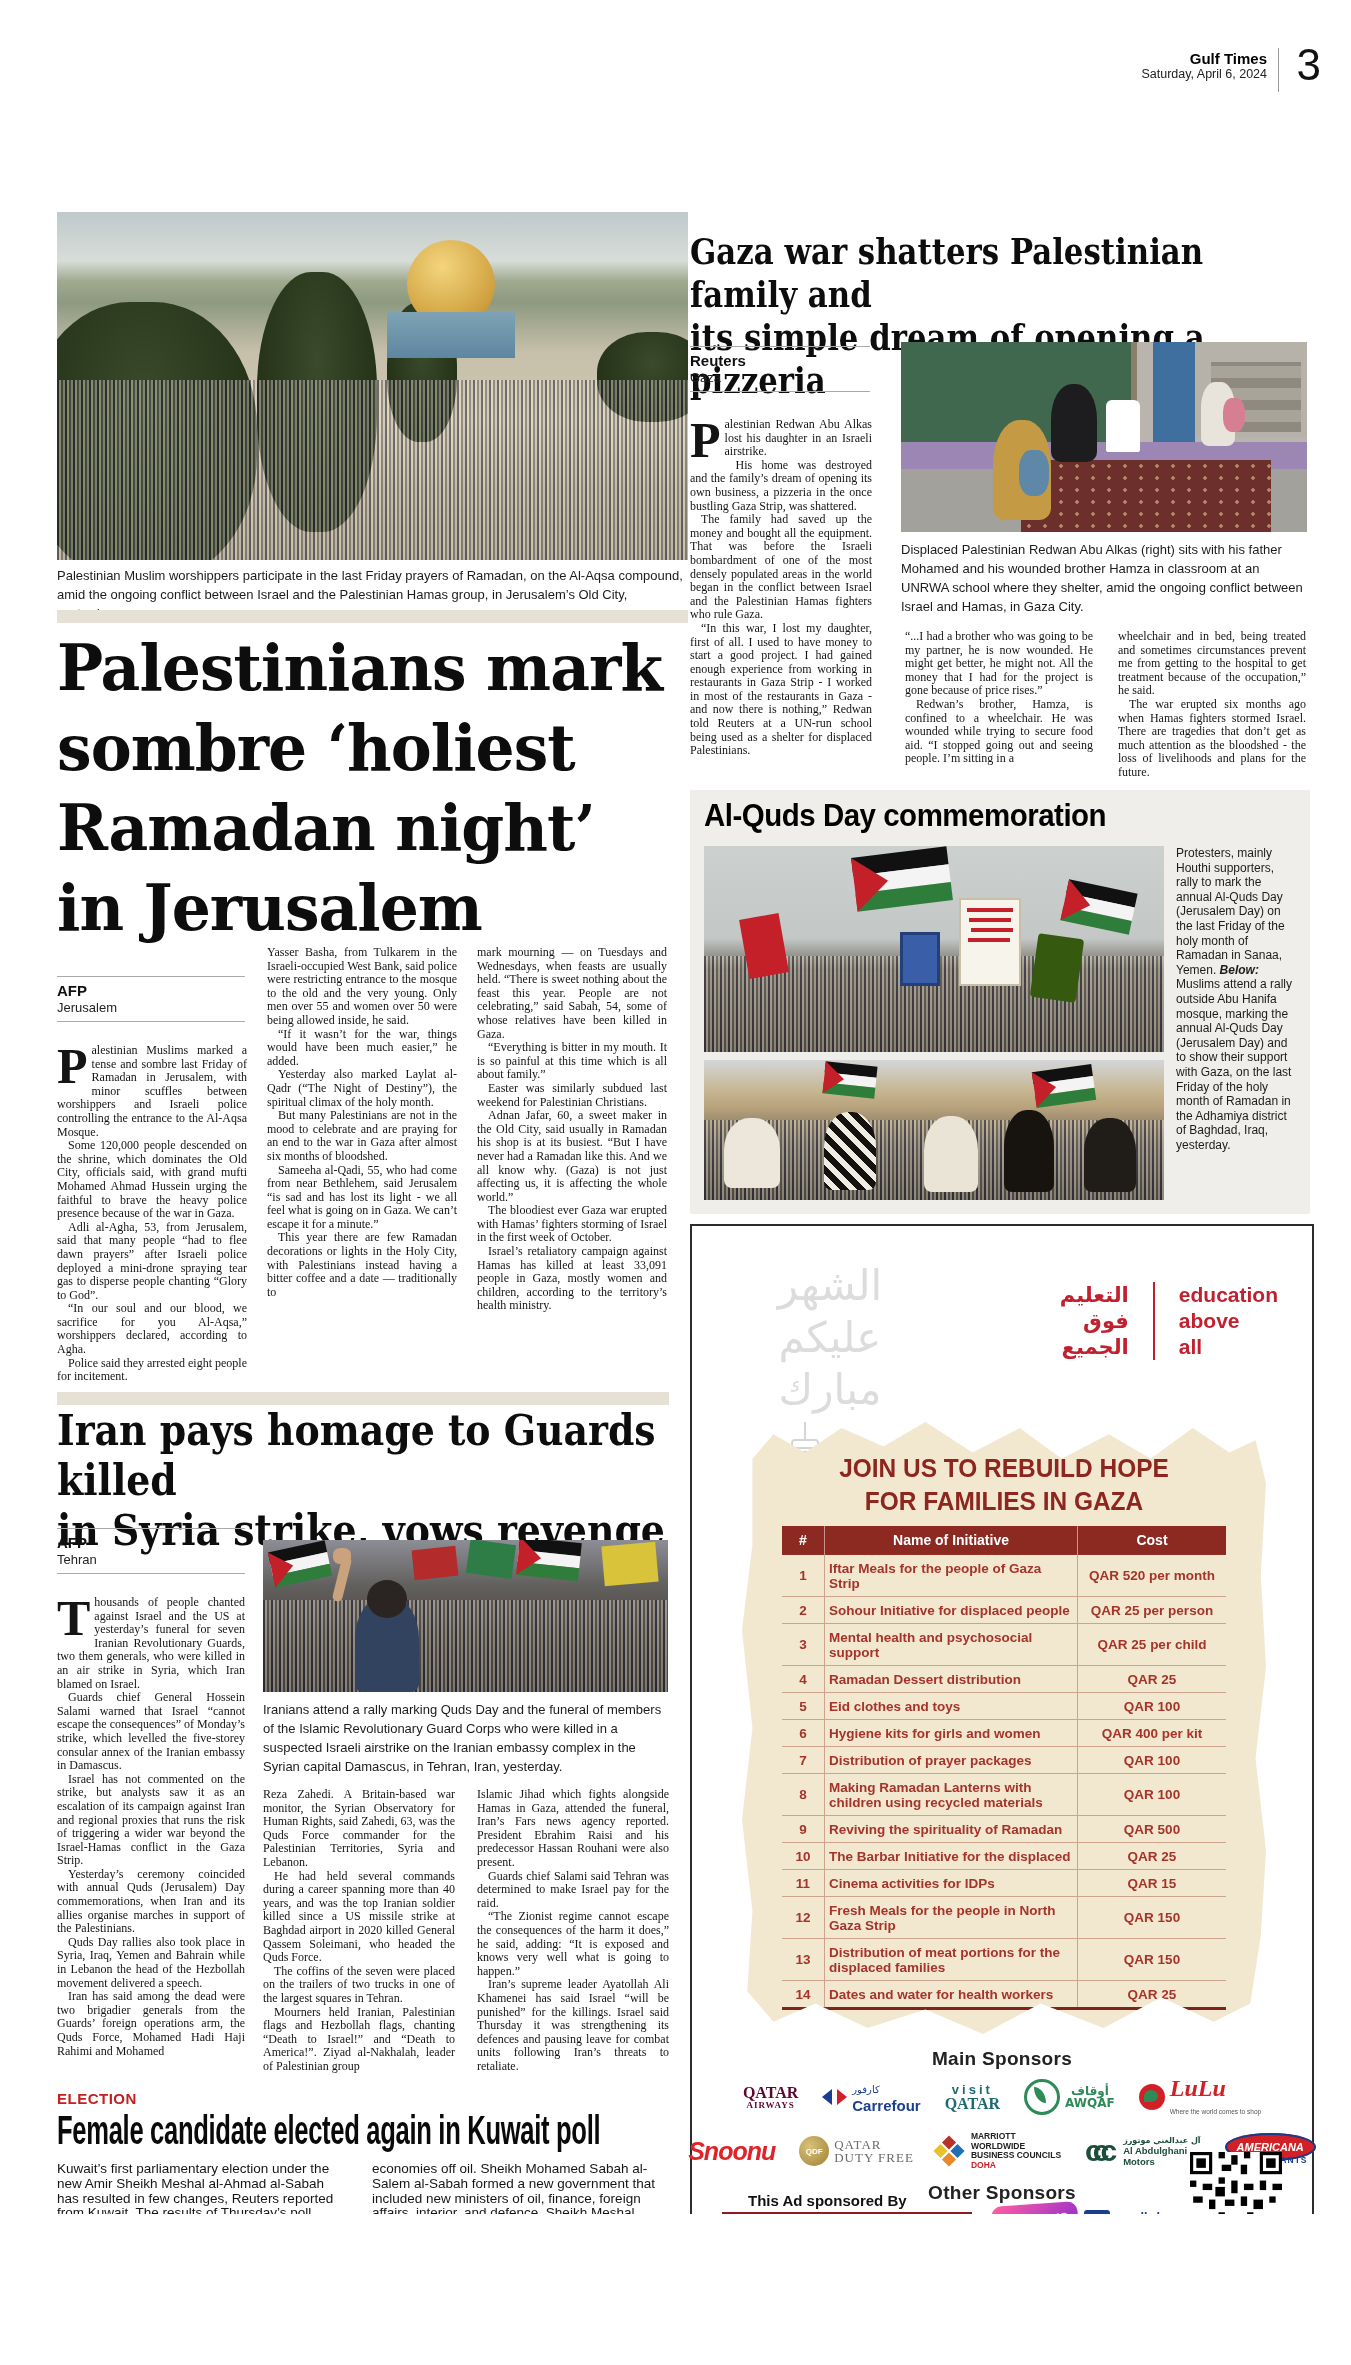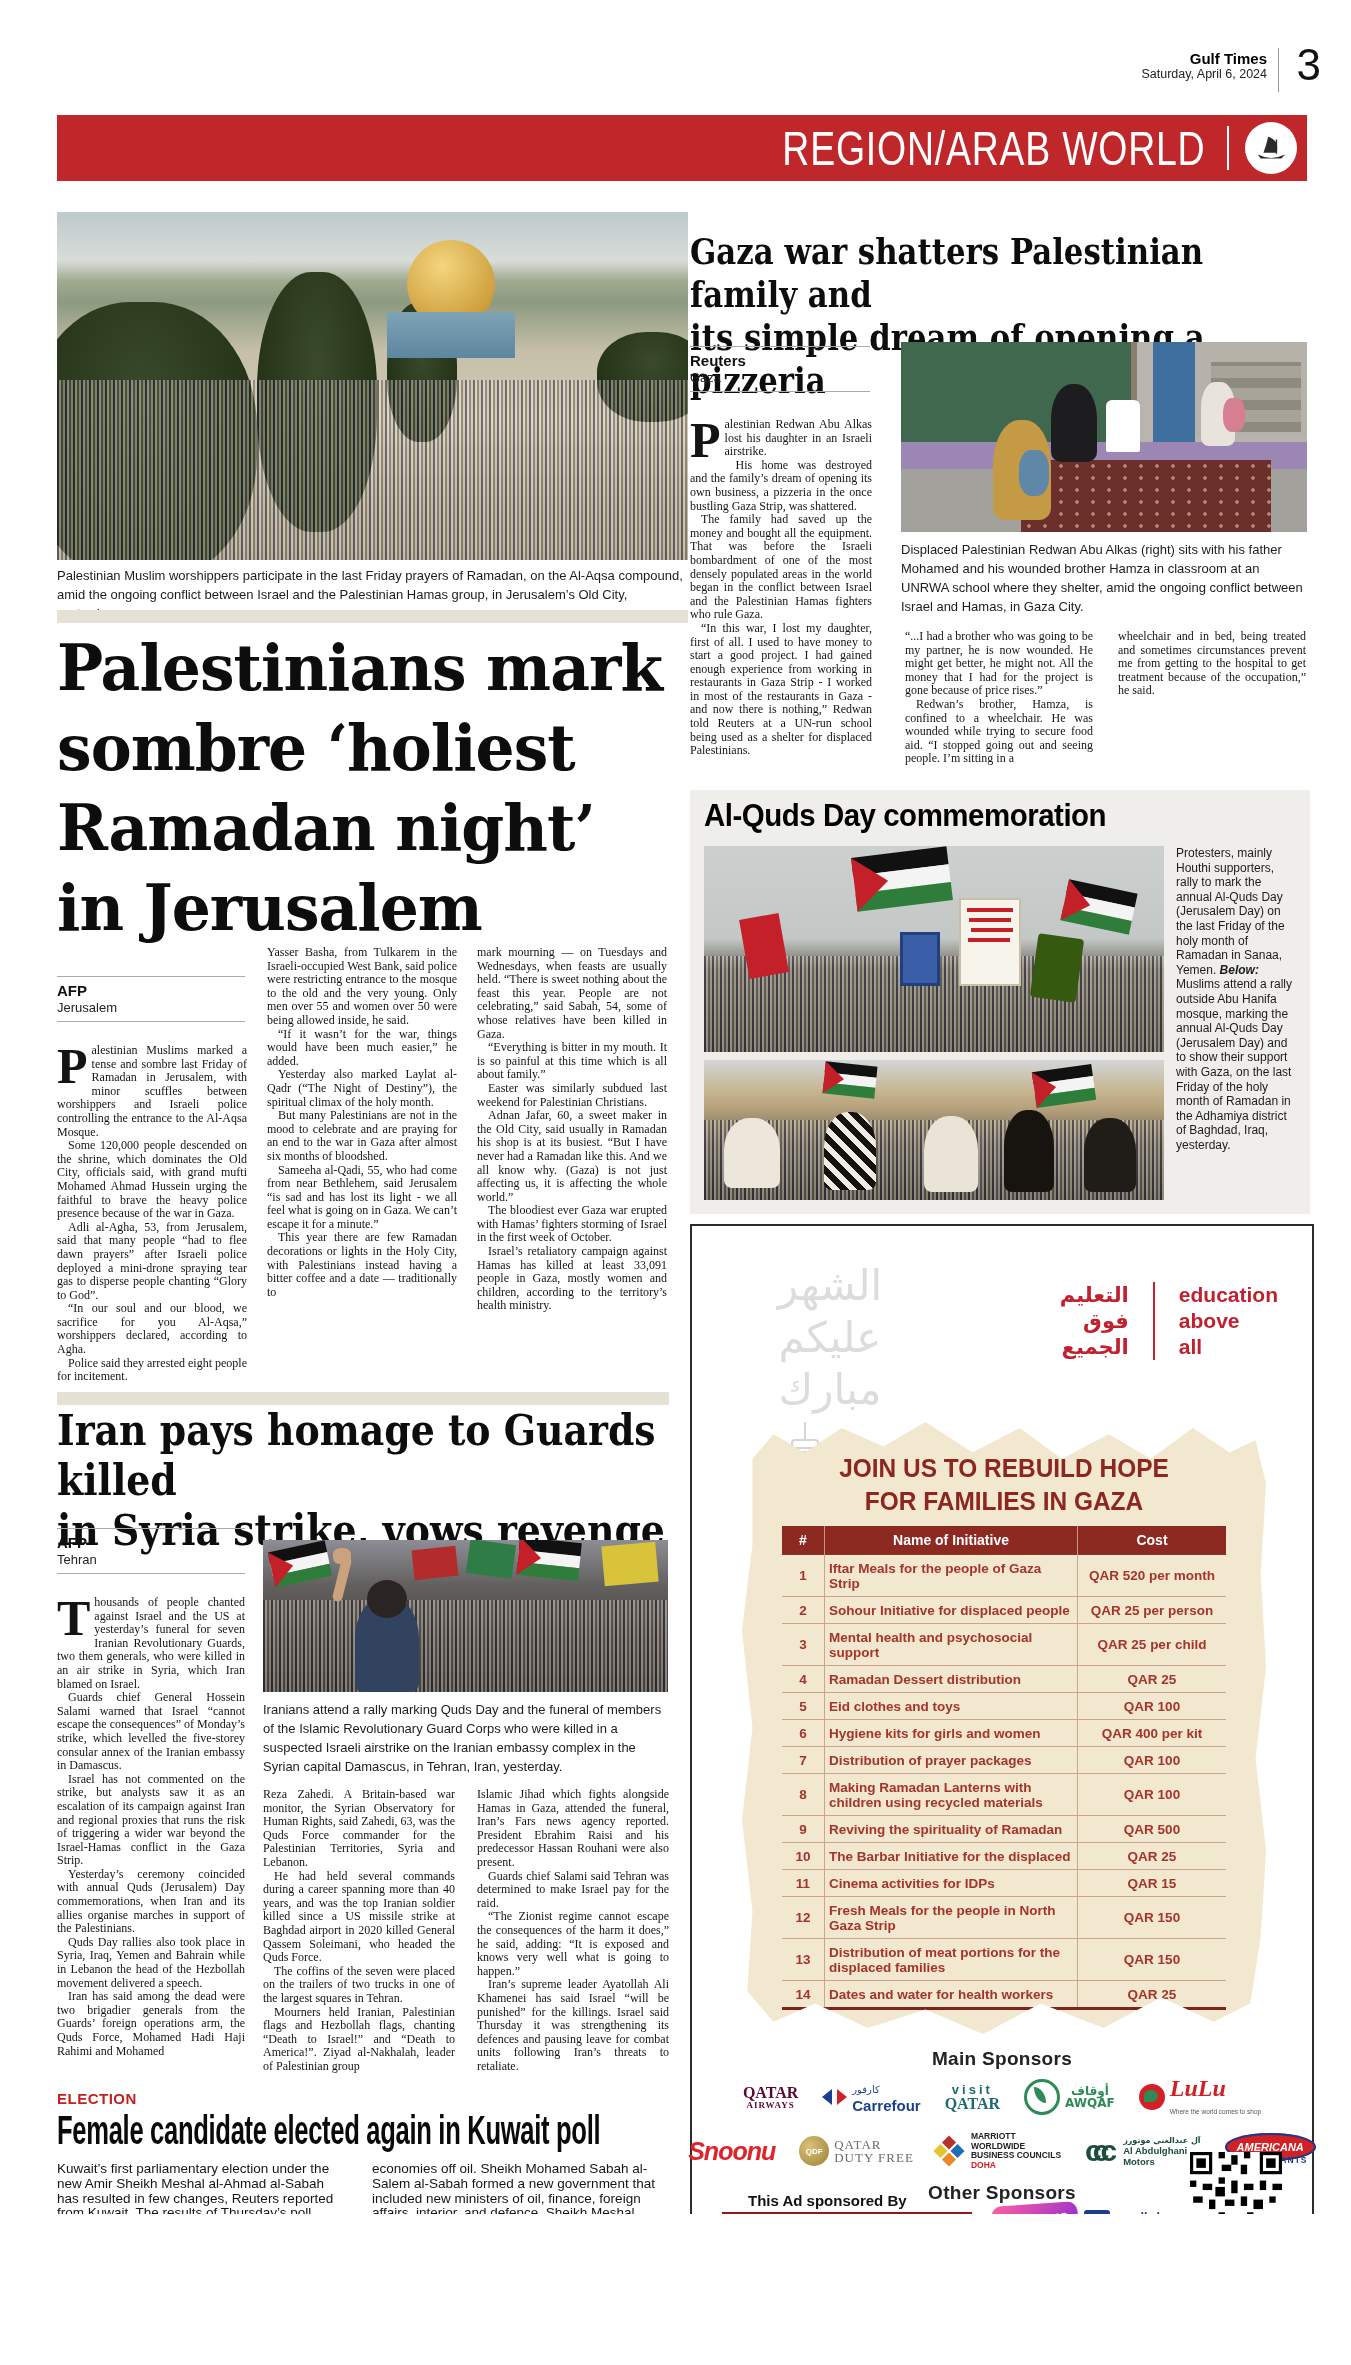--- a/index.html
+++ b/index.html
@@ -139,31 +139,20 @@
 
 <div id="page">
 
   <div class="abs mast">
     <div class="gt">Gulf Times</div>
     <div class="date">Saturday, April 6, 2024</div>
   </div>
   <div class="abs mast-rule"></div>
   <div class="abs pageno">3</div>
 
-  <div class="abs banner">
-    <span class="sect">REGION/ARAB WORLD</span>
-    <span class="bar"></span>
-    <span class="dhow">
-      <svg width="34" height="30" viewBox="0 0 36 30">
-          <path d="M4 22 Q18 29 33 22 L29 26 L7 26 Z" fill="#2b2b2b"></path>
-          <path d="M15 3 Q27 7 24 20 L10 20 Q13 12 15 3 Z" fill="#2b2b2b"></path>
-          <rect x="23" y="6" width="1.5" height="15" fill="#2b2b2b"></rect>
-        </svg>
-    </span>
-  </div>
 
   <div id="photo-aqsa" class="abs photo">
     <div class="ph-child tree" style="left:-30px;top:90px;width:230px;height:280px;"></div>
     <div class="ph-child tree" style="left:200px;top:60px;width:120px;height:260px;"></div>
     <div class="ph-child tree" style="left:330px;top:90px;width:70px;height:140px;"></div>
     <div class="ph-child tree" style="left:540px;top:120px;width:110px;height:90px;"></div>
     <div class="ph-child" style="left:350px;top:28px;width:88px;height:88px;border-radius:50%;background:radial-gradient(circle at 40% 30%,#f3d57d,#cfa03e 70%,#a87e2a);"></div>
     <div class="ph-child" style="left:330px;top:100px;width:128px;height:46px;background:linear-gradient(180deg,#7fa3b5,#5d86a0);"></div>
     <div class="ph-child crowdtex" style="left:0;top:168px;width:631px;height:180px;"></div>
   </div>
@@ -241,20 +230,21 @@
     <p>His home was destroyed and the family’s dream of opening its own business, a pizzeria in the once bustling Gaza Strip, was shattered.</p>
       <p>The family had saved up the money and bought all the equipment. That was before the Israeli bombardment of one of the most densely populated areas in the world began in the conflict between Israel and the Palestinian Hamas fighters who rule Gaza.</p>
       <p>“In this war, I lost my daughter, first of all. I used to have money to start a good project. I had gained enough experience from working in restaurants in Gaza Strip - I worked in most of the restaurants in Gaza - and now there is nothing,” Redwan told Reuters at a UN-run school being used as a shelter for displaced Palestinians.</p>
   </div>
   <div class="abs bodycol" style="left:905px;top:630px;width:188px;">
     <p>“...I had a brother who was going to be my partner, he is now wounded. He might get better, he might not. All the money that I had for the project is gone because of price rises.”</p>
       <p>Redwan’s brother, Hamza, is confined to a wheelchair. He was wounded while trying to secure food aid. “I stopped going out and seeing people. I’m sitting in a</p>
   </div>
   <div class="abs bodycol" style="left:1118px;top:630px;width:188px;">
     <p>wheelchair and in bed, being treated and sometimes circumstances prevent me from getting to the hospital to get treatment because of the occupation,” he said.</p>
+      <p>The war erupted six months ago when Hamas fighters stormed Israel. There are tragedies that don’t get as much attention as the bloodshed - the loss of livelihoods and plans for the future.</p>
   </div>
 
   <div id="alquds-box" class="abs"></div>
   <div id="alquds-title" class="abs">Al-Quds Day commemoration</div>
 
   <div id="photo-sanaa" class="abs photo">
     <div class="ph-child crowdtex" style="left:0;top:110px;width:460px;height:96px;"></div>
     <div class="palflag" style="left:150px;top:6px;width:96px;height:54px;transform:rotate(-7deg);">
       <span class="s" style="top:0;background:#111;"></span>
         <span class="s" style="top:33.3%;background:#f4f4f4;"></span>

